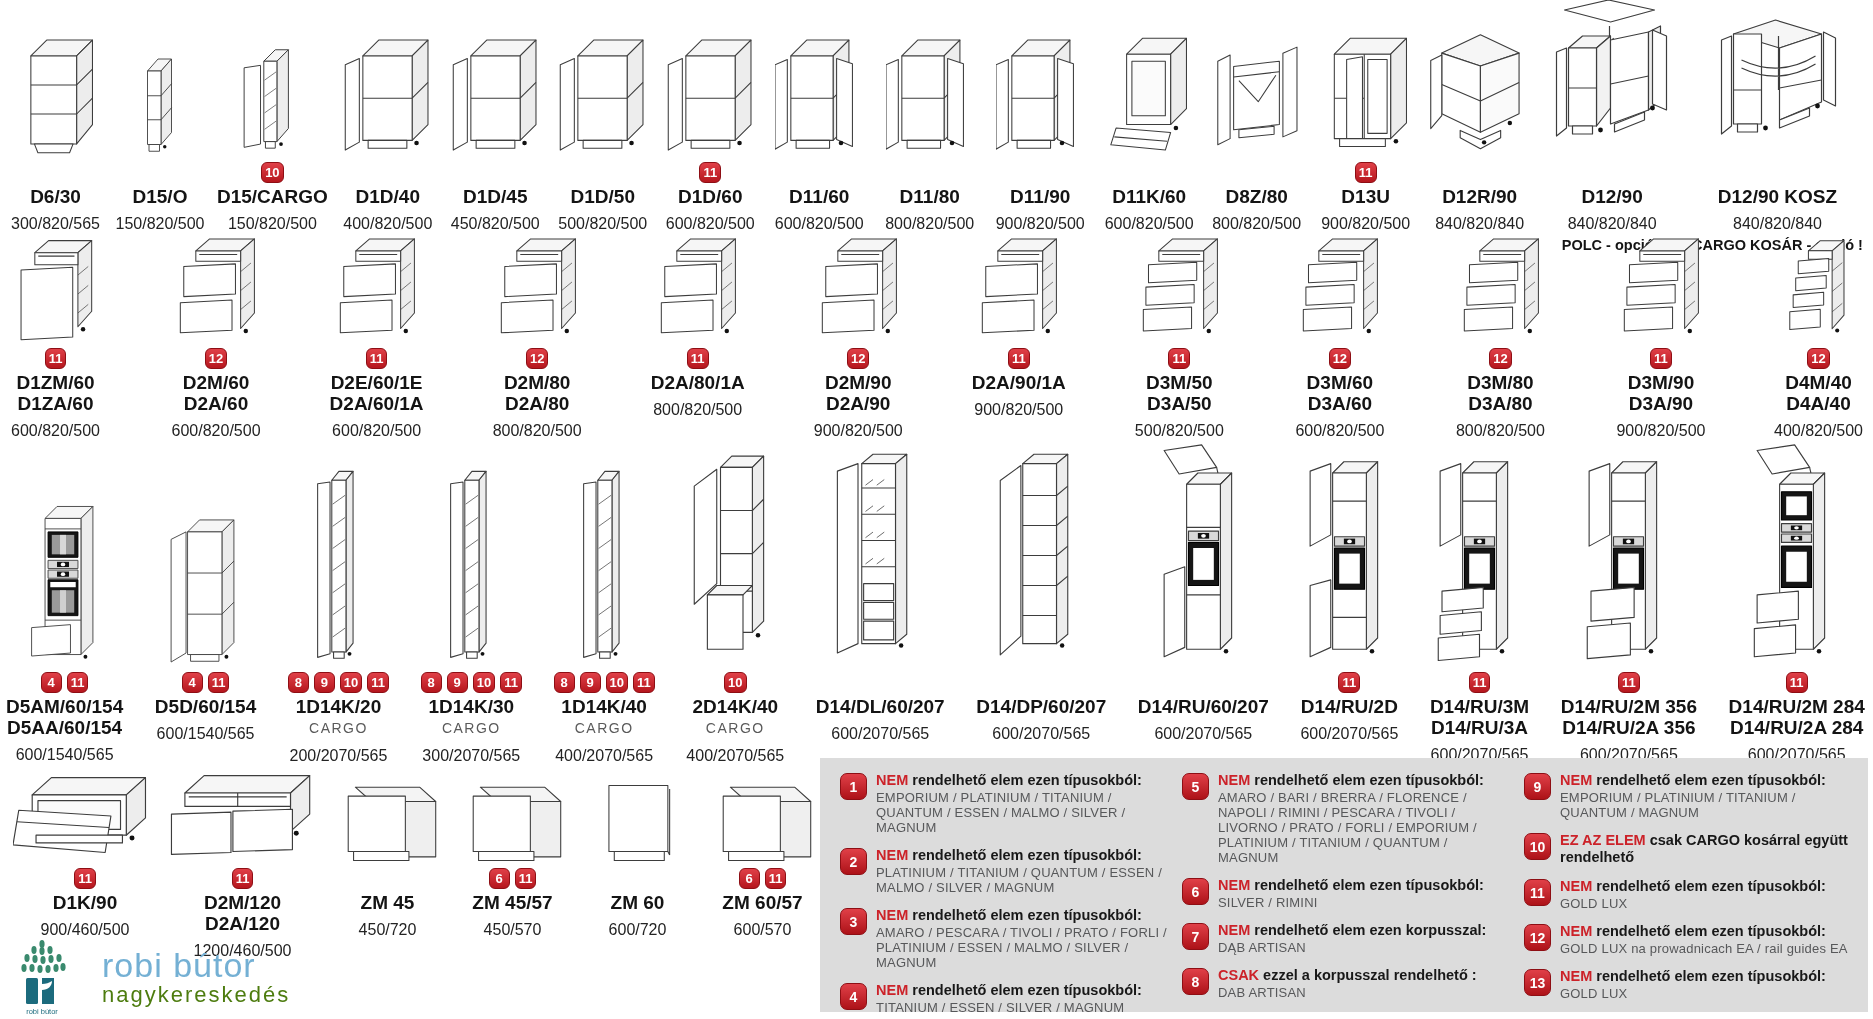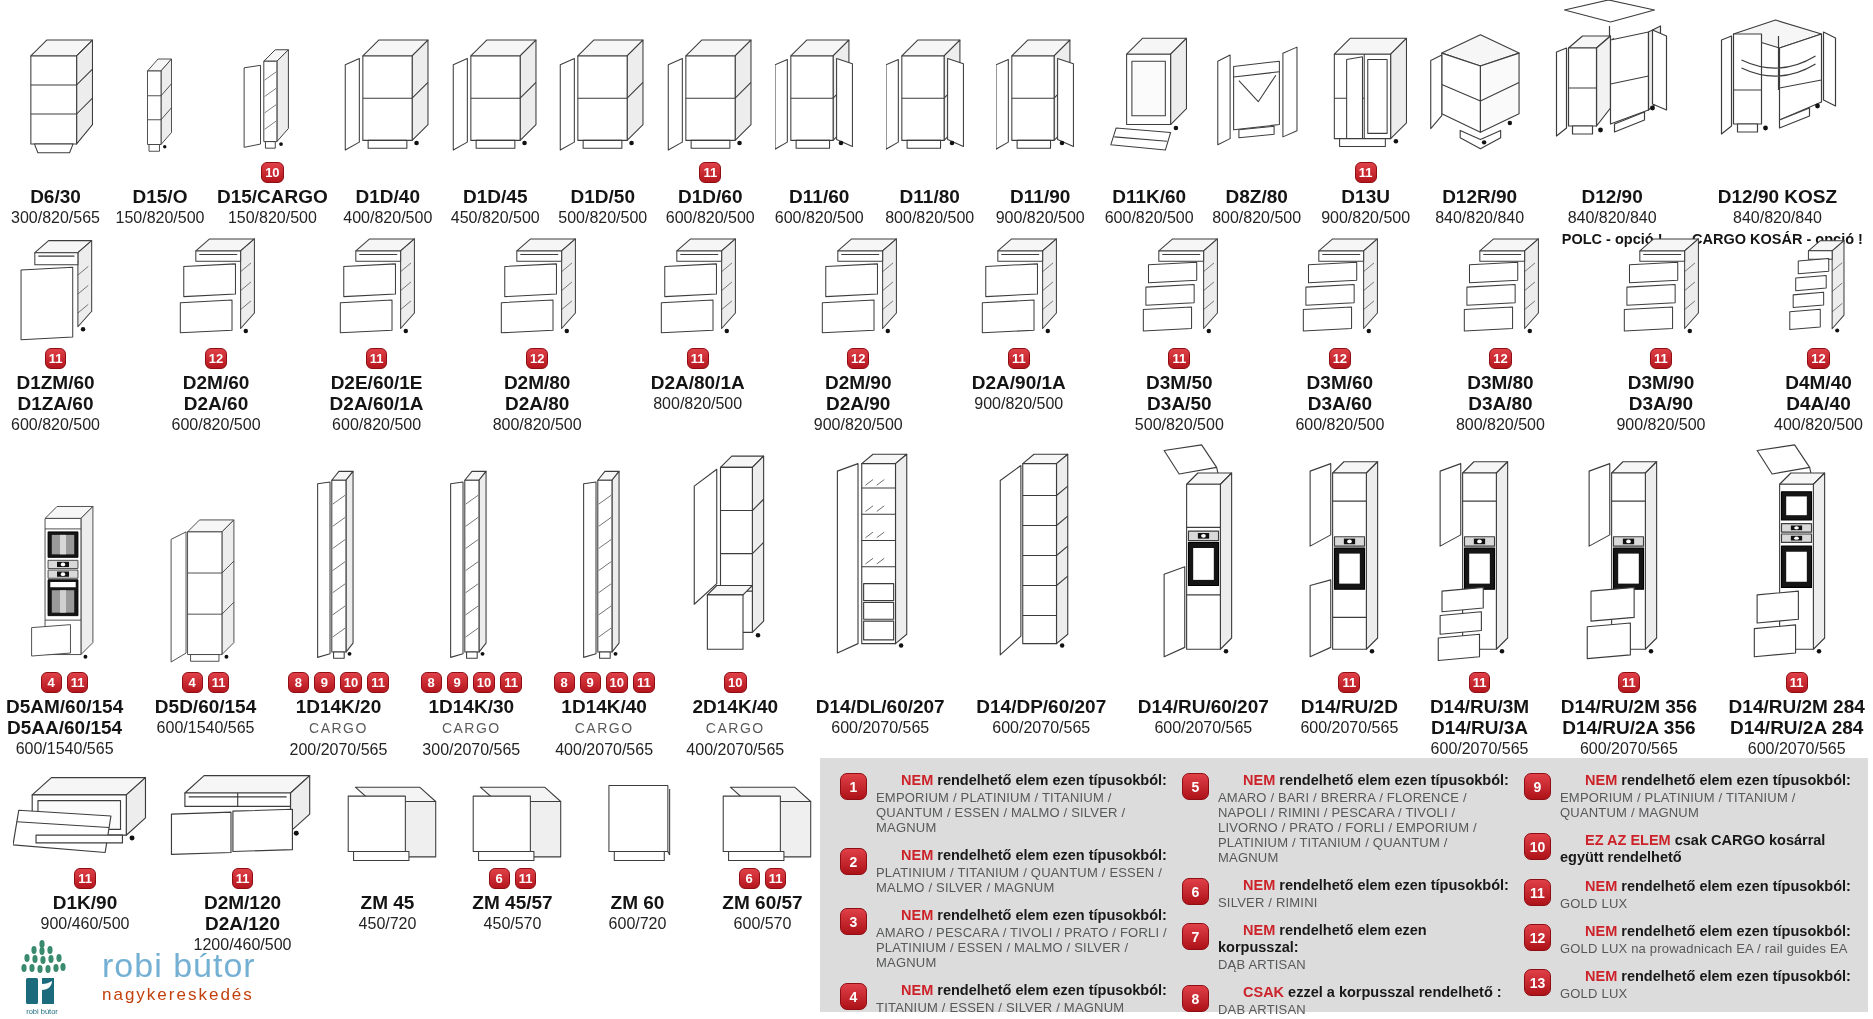--- a/index.html
+++ b/index.html
@@ -16,42 +16,42 @@
   #row2 .draw{height:112px;}
   #row3 .draw{height:228px;}
   #row4 .draw{height:96px;}
   .badges{height:22px;margin:4px 0 2px;display:flex;gap:5px;}
   .badge{min-width:21px;height:21px;padding:0 3px;box-sizing:border-box;
          background:linear-gradient(180deg,#e04048,#b5161d);border:1px solid #8e0e14;
          border-radius:6px;color:#fff;font-weight:bold;font-size:13px;
          display:flex;align-items:center;justify-content:center;}
   .code{font-weight:bold;font-size:19px;line-height:21px;color:#141414;white-space:nowrap;text-align:center;}
   .extra{font-size:14px;color:#5a5a5a;letter-spacing:1.5px;line-height:22px;}
-  .dims{font-size:16px;color:#232323;line-height:20px;margin-top:1px;}
+  .dims{font-size:16px;color:#232323;line-height:20px;margin-top:7px;}
   .note{font-size:14.5px;font-weight:bold;color:#141414;margin-top:3px;white-space:nowrap;}
 
   
   .legend{position:absolute;left:820px;top:758px;width:1048px;height:254px;
           background:#dcdcdc;box-sizing:border-box;padding:14px 16px 10px 20px;
           display:flex;gap:14px;}
   .legend-col{flex:1;display:flex;flex-direction:column;}
   .lentry{display:flex;margin-bottom:12px;}
   .lbadge{width:25px;height:25px;flex:0 0 25px;background:linear-gradient(180deg,#e04048,#ad1218);
           border:1px solid #8e0e14;border-radius:7px;color:#fff;font-weight:bold;font-size:14px;
           display:flex;align-items:center;justify-content:center;margin-right:9px;margin-top:1px;}
   .ltext{flex:1;}
   .lheadline{font-size:14.5px;font-weight:bold;color:#181818;line-height:17px;}
-  .lprefix{color:#cc2229;margin-left:25px;}
+  .lprefix{color:#cc2229;}
   .lbody{font-size:13px;color:#57585a;line-height:15px;margin-top:1px;letter-spacing:.2px;}
 
   
   .logo{position:absolute;left:16px;top:938px;display:flex;align-items:center;}
   .logo-text{margin-left:12px;}
   .logo-title{font-size:34px;color:#74b0d4;line-height:36px;letter-spacing:1px;}
-  .logo-subtitle{font-size:17px;color:#c2410c;line-height:24px;letter-spacing:2px;}
+  .logo-subtitle{font-size:22px;color:#4d7c0f;line-height:24px;letter-spacing:2px;}
   svg.defs{position:absolute;width:0;height:0;}
   .draw svg{display:block;}
 </style>
 </head>
 <body>
 
 <svg class="defs" xmlns="http://www.w3.org/2000/svg">
  <defs>
   <symbol id="sym-corner-shelf" viewBox="0 0 100 150">
         <g fill="#fff" stroke="#3d3d3d" stroke-width="1.2" stroke-linejoin="round">

